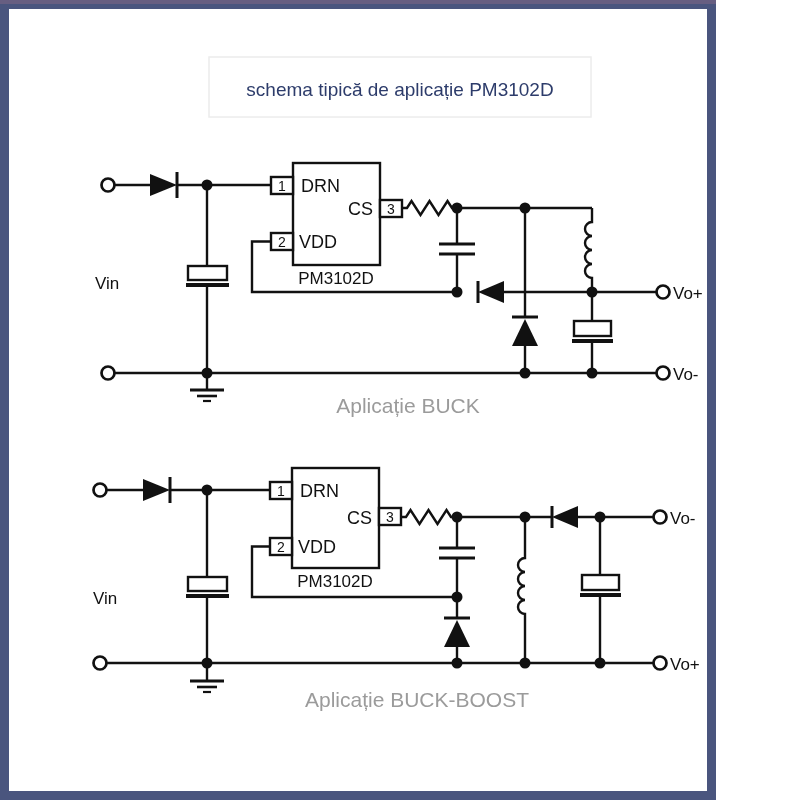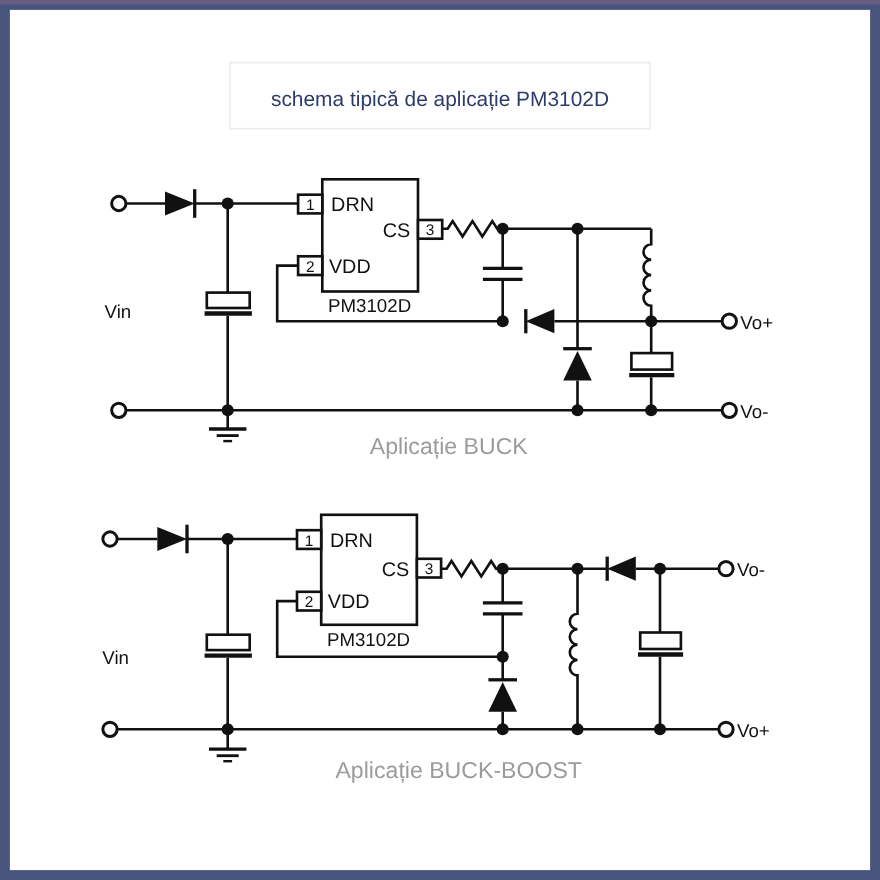--- a/index.html
+++ b/index.html
@@ -1,16 +1,16 @@
 <!DOCTYPE html>
 <html><head>
 <meta charset="utf-8">
 <style>
   html,body{margin:0;padding:0;background:#ffffff;}
-  .page{position:relative;width:800px;height:800px;background:#ffffff;overflow:hidden;
+  .page{position:relative;width:716px;height:800px;background:#ffffff;overflow:hidden;
         font-family:"Liberation Sans",sans-serif;}
   .frame{position:absolute;inset:0;border:9px solid #4a557e;pointer-events:none;box-sizing:border-box;}
   .frame-top-tint{position:absolute;left:0;top:0;width:800px;height:4px;background:#675e81;}
   svg text{font-family:"Liberation Sans",sans-serif;fill:#111;}
   .wire{stroke:#111;stroke-width:2.4;fill:none;}
   .thick{stroke:#111;stroke-width:3;fill:none;}
   .comp{stroke:#111;stroke-width:2.4;fill:#ffffff;}
   .solid{fill:#111;stroke:none;}
   .dot{fill:#111;stroke:none;}
   .term{fill:#ffffff;stroke:#111;stroke-width:2.7;}

